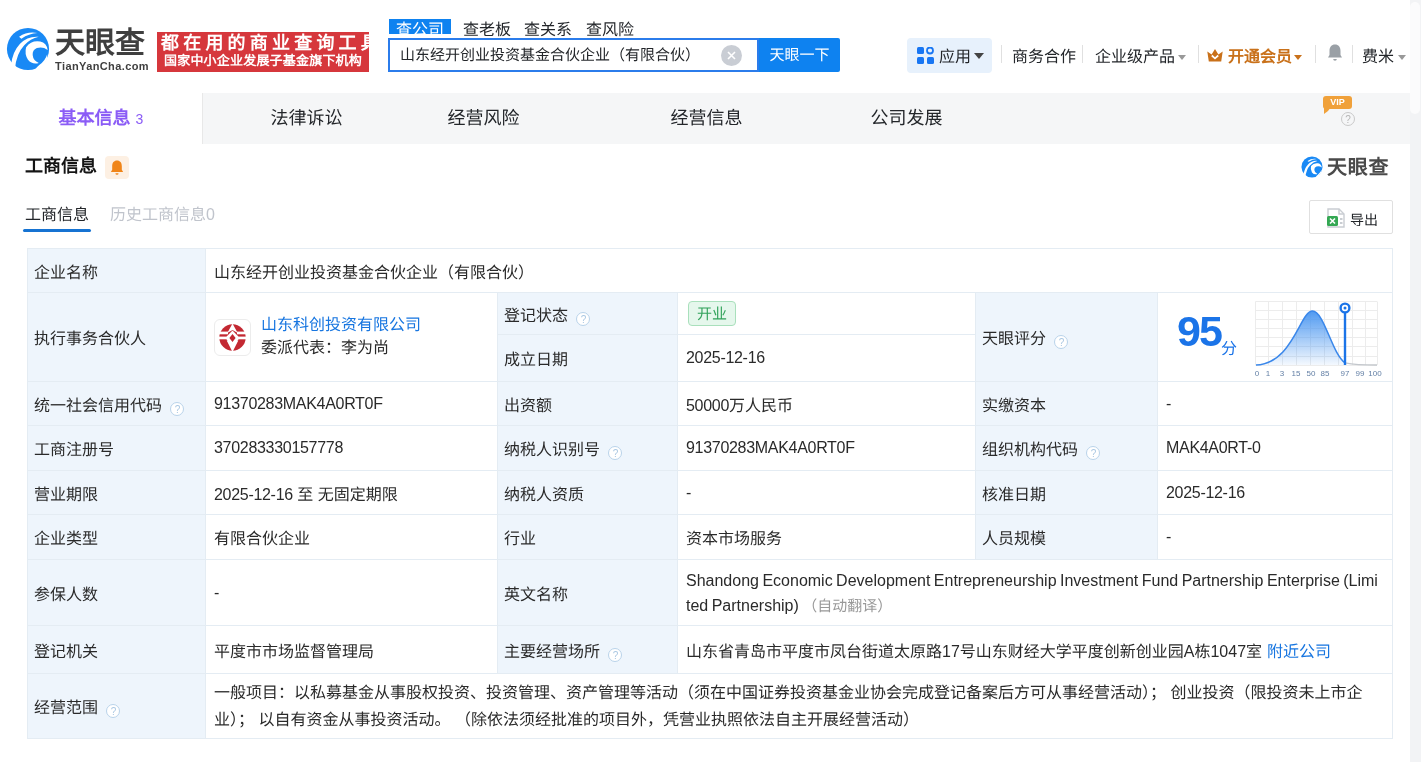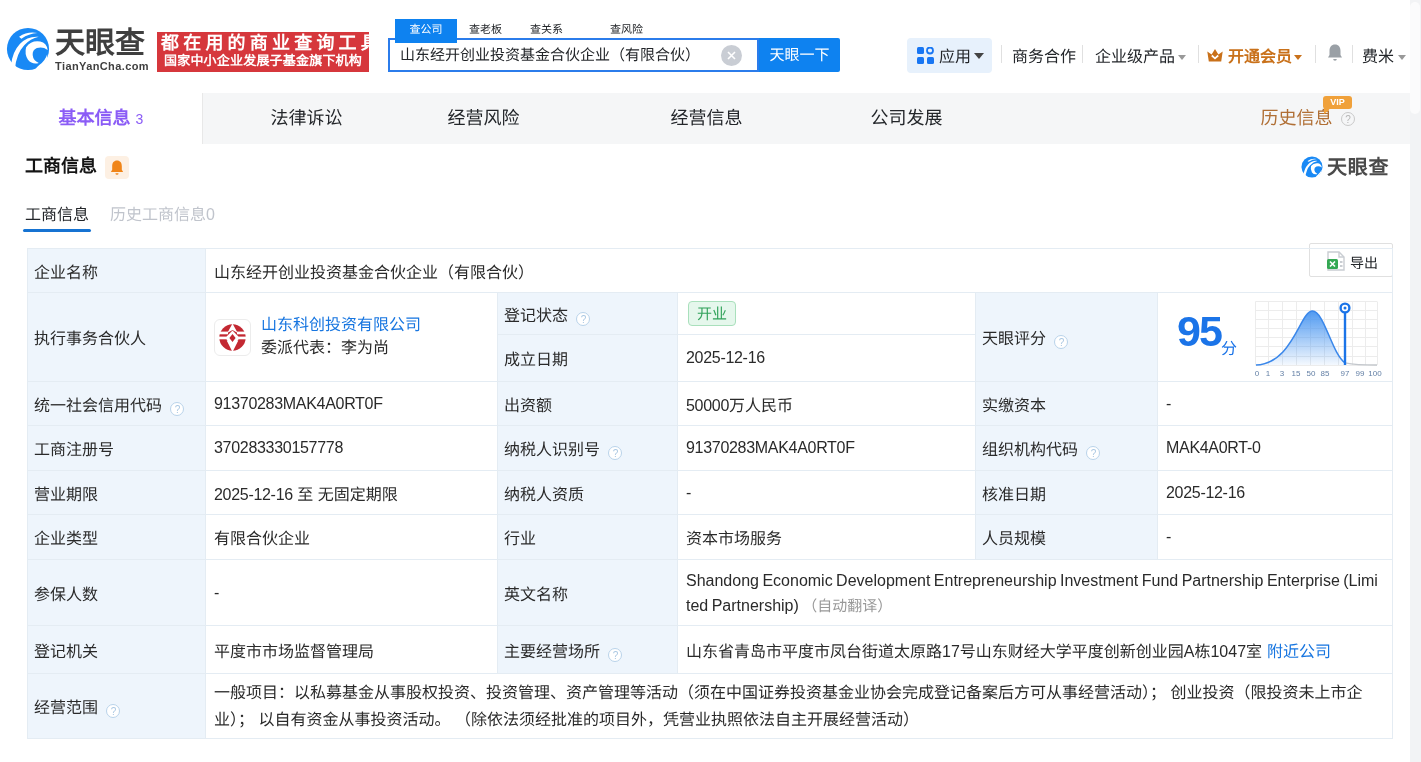--- a/index.html
+++ b/index.html
@@ -9,21 +9,21 @@
 #scrollbar { position:absolute; left:1410px; top:0; width:11px; height:762px; background:#f2f3f5; }
 #scrollthumb { position:absolute; left:0px; top:2px; width:10px; height:112px; background:#fbfbfc; border-radius:5px;}
 .abs { position:absolute; }
 
 #hd { position:absolute; left:0; top:0; width:1410px; height:93px; background:#fff; }
 #redbox { position:absolute; left:157px; top:32px; width:212px; height:40px; background:#d6373c; overflow:hidden;
   color:#fff; text-align:center; font-weight:bold; }
 #redbox .l1 { font-size:18px; letter-spacing:4.2px; margin:3px 0 0 4px; line-height:17px; white-space:nowrap;}
 #redbox .l2 { font-size:13px; letter-spacing:0.2px; line-height:17px; white-space:nowrap;}
 
-.stab { position:absolute; top:19px; height:24px; line-height:21px; font-size:11px; color:#23262a;margin-left:6px; }
+.stab { position:absolute; top:19px; height:15px; line-height:21px; font-size:16px; color:#23262a; }
 #stab1 { left:389px; width:62px; background:#0e82f0; color:#fff; text-align:center; z-index:2; }
 
 #sinput { position:absolute; left:388px; top:38px; width:371px; height:34px; background:#fff;
   border:2px solid #2b7ceb; font-size:15px; color:#23262a; line-height:30px; padding-left:10px;}
 #sclear { position:absolute; left:721px; top:45px; width:21px; height:21px; border-radius:50%;
   background:#c9cdd4; text-align:center;}
 #sbtn { position:absolute; left:759px; top:38px; width:81px; height:34px; background:#0e82f0;
   color:#fff; font-size:15px; text-align:center; line-height:34px; border-radius:0 2px 2px 0; }
 
 #appbtn { position:absolute; left:907px; top:38px; width:85px; height:35px; background:#e7f1fc; border-radius:4px; }
@@ -33,21 +33,21 @@
 #nav { position:absolute; left:0; top:93px; width:1410px; height:51px; background:#f5f6f7; }
 .ntab { position:absolute; top:0; height:51px; line-height:51px; text-align:center; font-size:18px; color:#23262a; width:201px;}
 #ntab-active { left:0; width:203px; background:#fff; border-right:1px solid #e8e8e8; color:#8b5cf6; font-weight:bold; }
 
 #sec-title { position:absolute; left:25px; top:156px; font-size:18px; line-height:20px; font-weight:bold; color:#141414; }
 #bellbox { position:absolute; left:105px; top:156px; width:24px; height:23px; background:#fdf0e3; border-radius:4px; }
 
 #subtab1 { position:absolute; left:25px; top:201px; font-size:16px; color:#23262a; }
 #subtab1:after { content:""; position:absolute; left:-2px; right:-2px; top:28px; height:3px; background:#1673d2; border-radius:2px;}
 #subtab2 { position:absolute; left:110px; top:201px; font-size:16px; color:#c0c4cc; }
-#exportbtn { position:absolute; left:1309px; top:200px; width:84px; height:34px; border:1px solid #e0e0e0; border-radius:2px; background:#fff;margin-top:43px; }
+#exportbtn { position:absolute; left:1309px; top:200px; width:84px; height:34px; border:1px solid #e0e0e0; border-radius:2px; background:#fff; }
 #exportbtn span { position:absolute; left:40px; top:8px; font-size:14px; color:#23262a; }
 
 #tbl { position:absolute; left:27px; top:248px; border-collapse:collapse; table-layout:fixed;border-radius:21px; }
 #tbl td { border:1px solid #e4ecf3; font-size:16px; color:#2a2a2a; padding:0 8px; vertical-align:middle; }
 #tbl td.lb { background:#eef5fc; padding-left:6px; }
 .qm { display:inline-block; width:14px; height:14px; line-height:13px; border:1px solid #b9d3ea; color:#a9c7e2;
   border-radius:50%; text-align:center; font-size:10px; margin-left:4px; vertical-align:-2px; background:#fff;}
 a.lnk { color:#1876e0; text-decoration:none; }
 .lsp { letter-spacing:-0.3px; }
 .tag-green { display:inline-block; height:25px; line-height:24px; padding:0 8px; background:#e5f7ec; margin-left:2px;
@@ -71,21 +71,21 @@
     <div class="abs" style="left:55px;top:28px;font-size:30px;line-height:30px;font-weight:bold;color:#3f3f3f;">天眼查</div>
     <div class="abs" style="left:55px;top:60px;font-size:11px;font-weight:bold;color:#3f3f3f;letter-spacing:0.4px;">TianYanCha.com</div>
     <div id="redbox">
         <div class="l1">都在用的商业查询工具</div>
         <div class="l2">国家中小企业发展子基金旗下机构</div>
       </div>
 
     <div id="stab1" class="stab">查公司</div>
     <div class="stab" style="left:463px;">查老板</div>
     <div class="stab" style="left:524px;">查关系</div>
-    <div class="stab" style="left:604px;">查风险</div>
+    <div class="stab" style="left:586px;">查风险</div>
     <div id="sinput">山东经开创业投资基金合伙企业（有限合伙）</div>
     <div id="sclear"><svg width="9" height="9" viewBox="0 0 9 9" style="margin-top:6px">
           <path d="M1 1 L8 8 M8 1 L1 8" stroke="#fff" stroke-width="1.6"></path>
         </svg></div>
     <div id="sbtn">天眼一下</div>
 
     <div id="appbtn"></div>
     <svg class="abs" style="left:917px;top:47px" width="17" height="17" viewBox="0 0 17 17">
       <rect x="0" y="0" width="7" height="7" rx="1.5" fill="#1876f3"></rect>
       <circle cx="13" cy="3.5" r="3" fill="none" stroke="#1876f3" stroke-width="1.8"></circle>
@@ -115,21 +115,20 @@
     <div class="hmenu" style="left:1362px;">费米</div>
     <div class="abs" style="left:1398px;top:55px;width:0;height:0;border:4.5px solid transparent;border-top:5.5px solid #999;"></div>
   </div>
 
   <div id="nav">
     <div class="ntab" id="ntab-active">基本信息 <span style="font-weight:normal;font-size:14px;">3</span></div>
     <div class="ntab" style="left:206px;">法律诉讼</div>
     <div class="ntab" style="left:383px;">经营风险</div>
     <div class="ntab" style="left:606px;">经营信息</div>
     <div class="ntab" style="left:806px;">公司发展</div>
-    <div class="ntab" style="left:1196px;color:#b06f35;">历史信息</div>
     <span class="qm" style="position:absolute;left:1337px;top:19px;border-color:#c9c9c9;color:#b5b5b5;background:transparent;">?</span>
     <div class="abs" style="left:1323px;top:3px;width:29px;height:13px;background:#f0a13a;border-radius:3px;color:#fff;font-size:9px;font-weight:bold;text-align:center;line-height:13px;">VIP</div>
     <div class="abs" style="left:1324px;top:14px;width:0;height:0;border:3px solid transparent;border-top:4px solid #f0a13a;border-left:4px solid #f0a13a;"></div>
   </div>
 
   <div id="sec-title">工商信息</div>
   <div id="bellbox"></div>
   <svg class="abs" style="left:110px;top:160px" width="14" height="16" viewBox="0 0 16 18">
     <path d="M8 0.5 C 11.5 0.5 13.5 3 13.5 7 L13.5 11 L15 13.5 L1 13.5 L2.5 11 L2.5 7 C 2.5 3 4.5 0.5 8 0.5 Z" fill="#f08519"></path>
     <path d="M6.2 15 a1.8 1.8 0 0 0 3.6 0 Z" fill="#f08519"></path>

